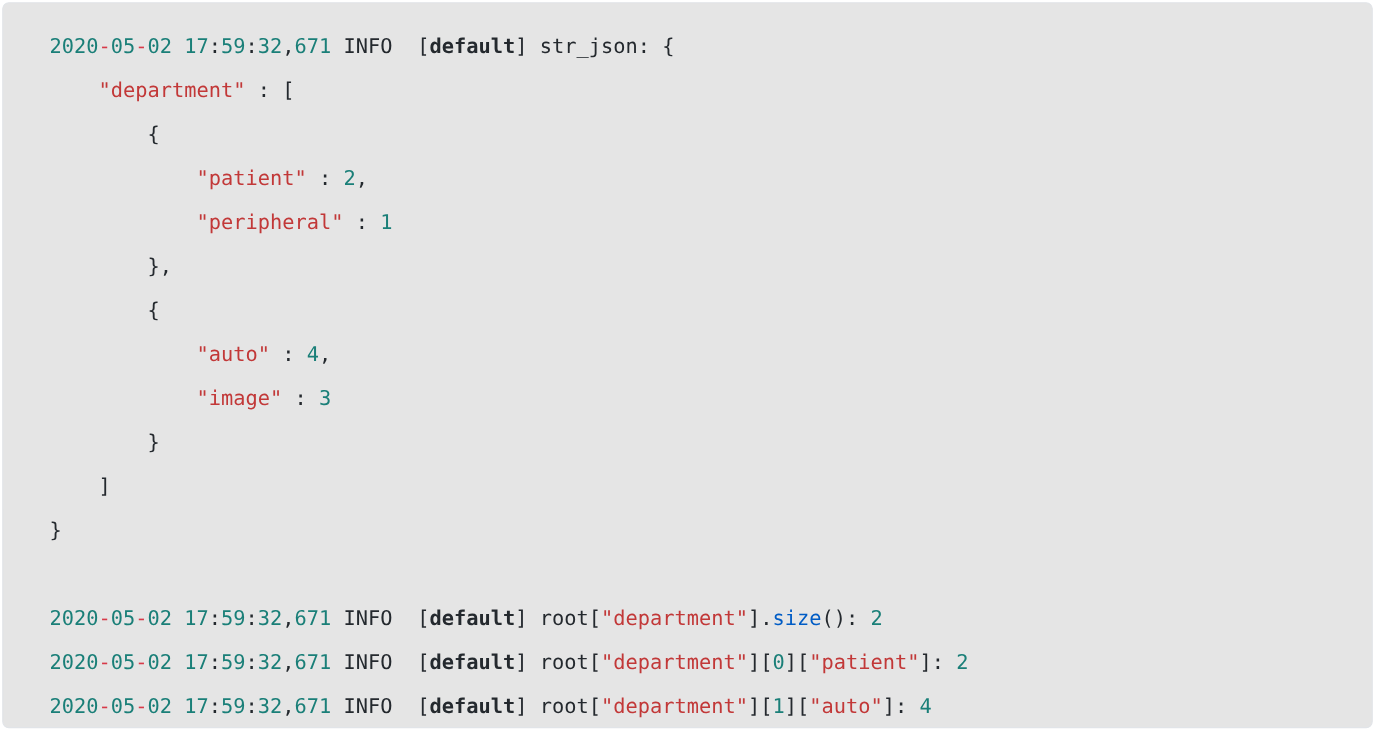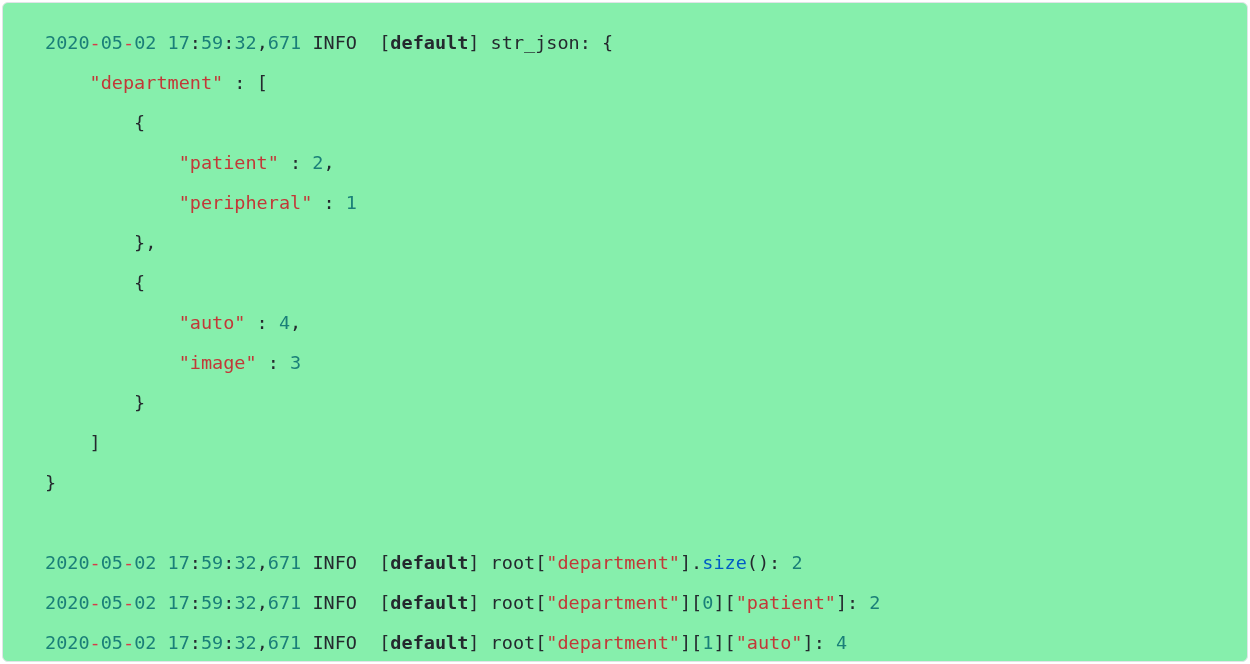--- a/index.html
+++ b/index.html
@@ -11,21 +11,21 @@
     font-family: "SFMono-Regular", Consolas, "Liberation Mono", Menlo, Courier, monospace;
   }
   .code-block {
     box-sizing: border-box;
     width: 1246px;
     height: 660px;
     margin: 2px;
     padding: 20px 38px 20px 42px;
     border: 1px solid #e1e4e8;
     border-radius: 6px;
-    background: #86efac;
+    background: #e5e5e5;
     font-size: 18.5px;
     line-height: 40px;
     white-space: pre;
     color: #24292e;
     overflow: hidden;
   }
   .pl-c1  { color: #005cc5; } 
   .pl-s   { color: #c23838; }
   .teal   { color: #1a7f78; }
   .bold   { font-weight: 700; }

